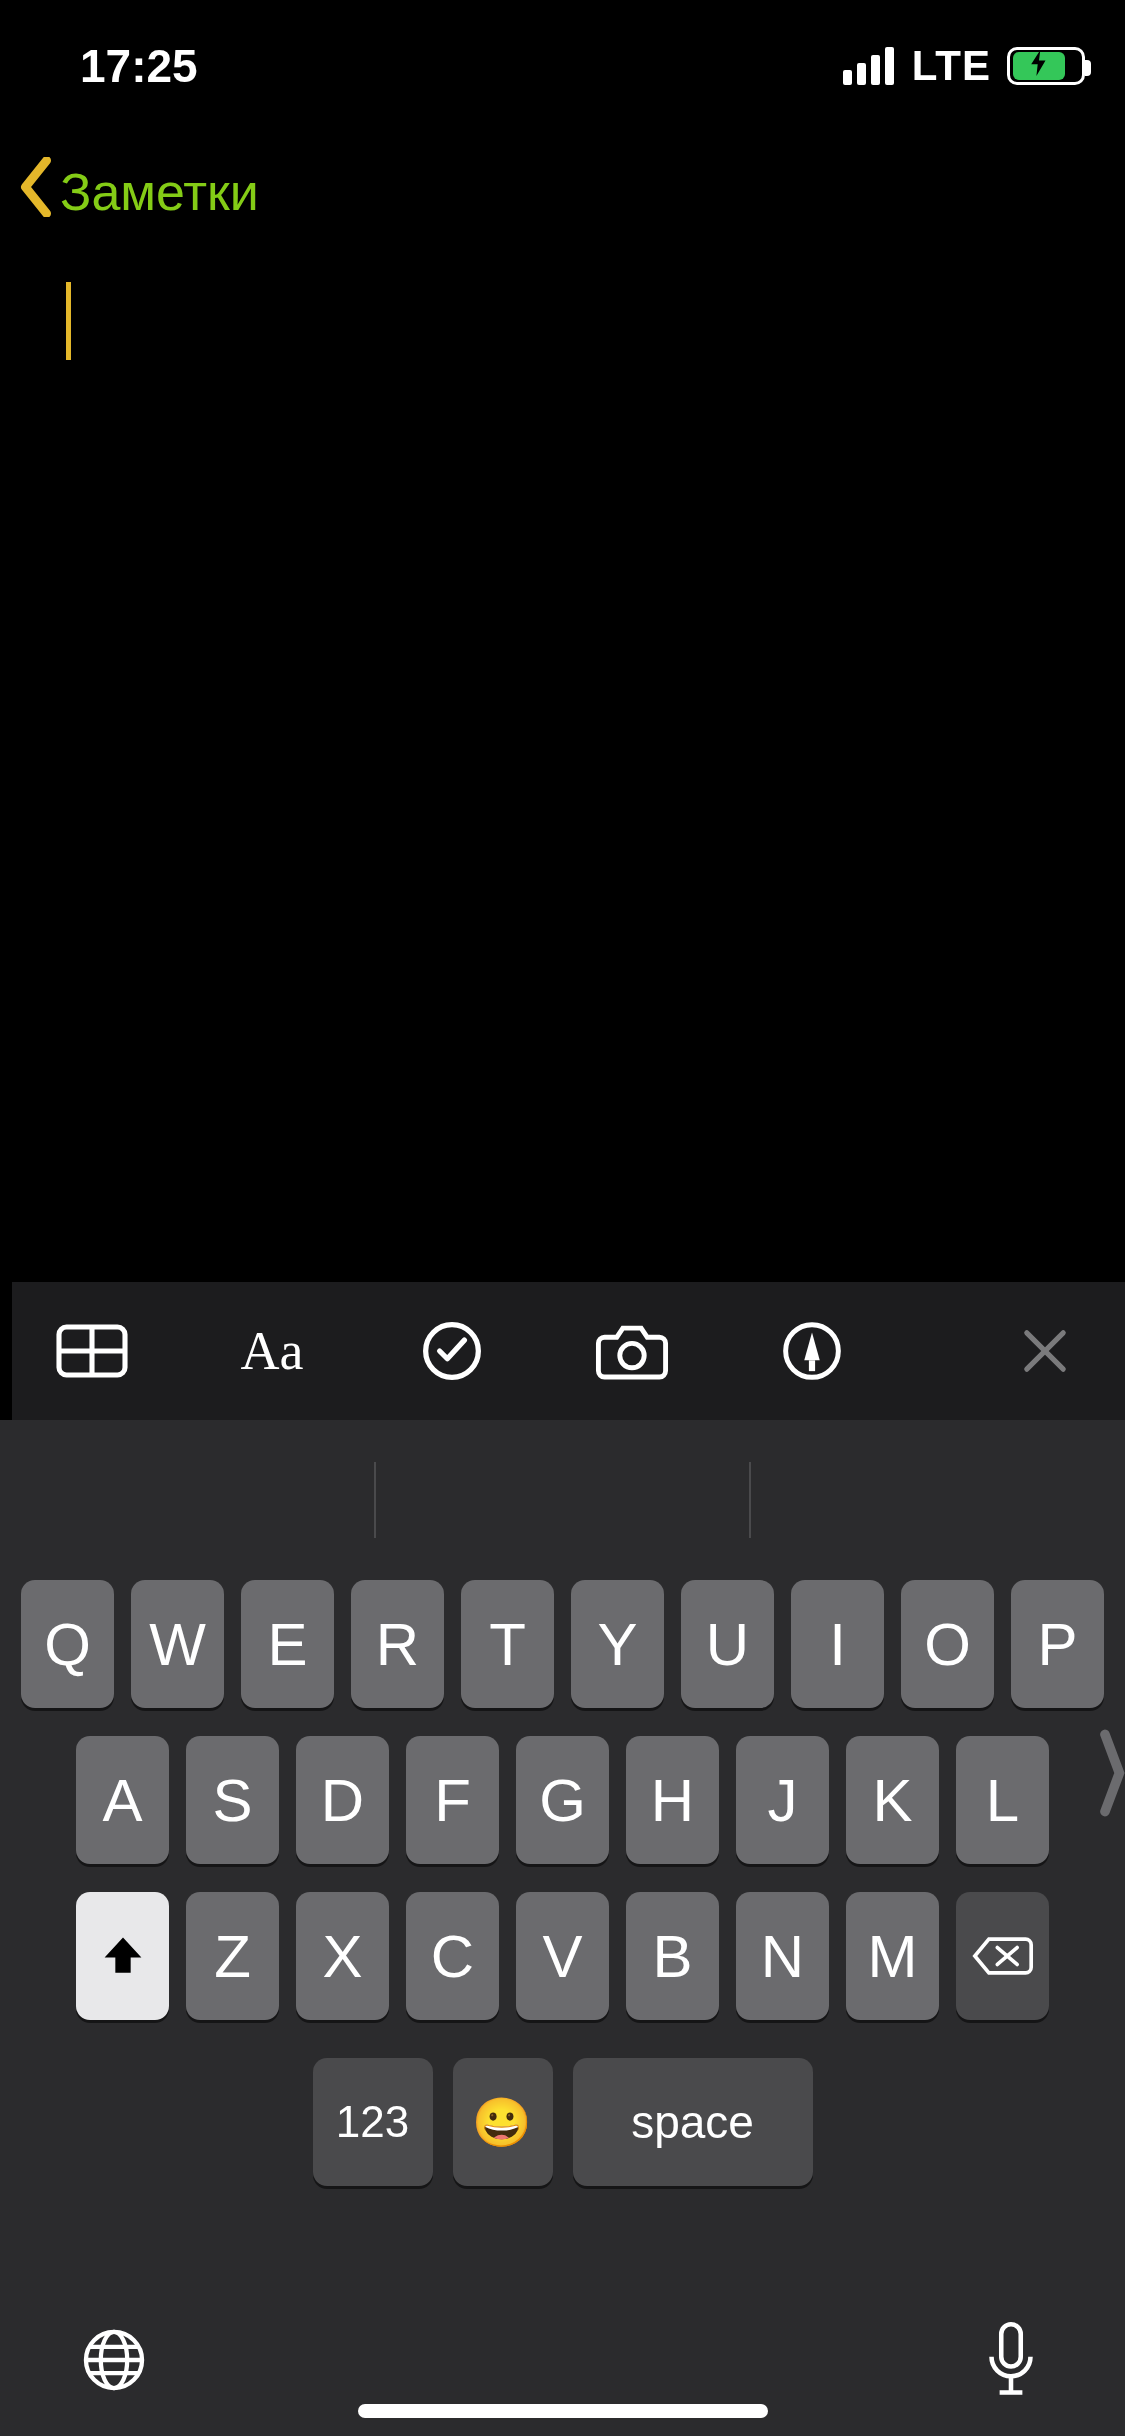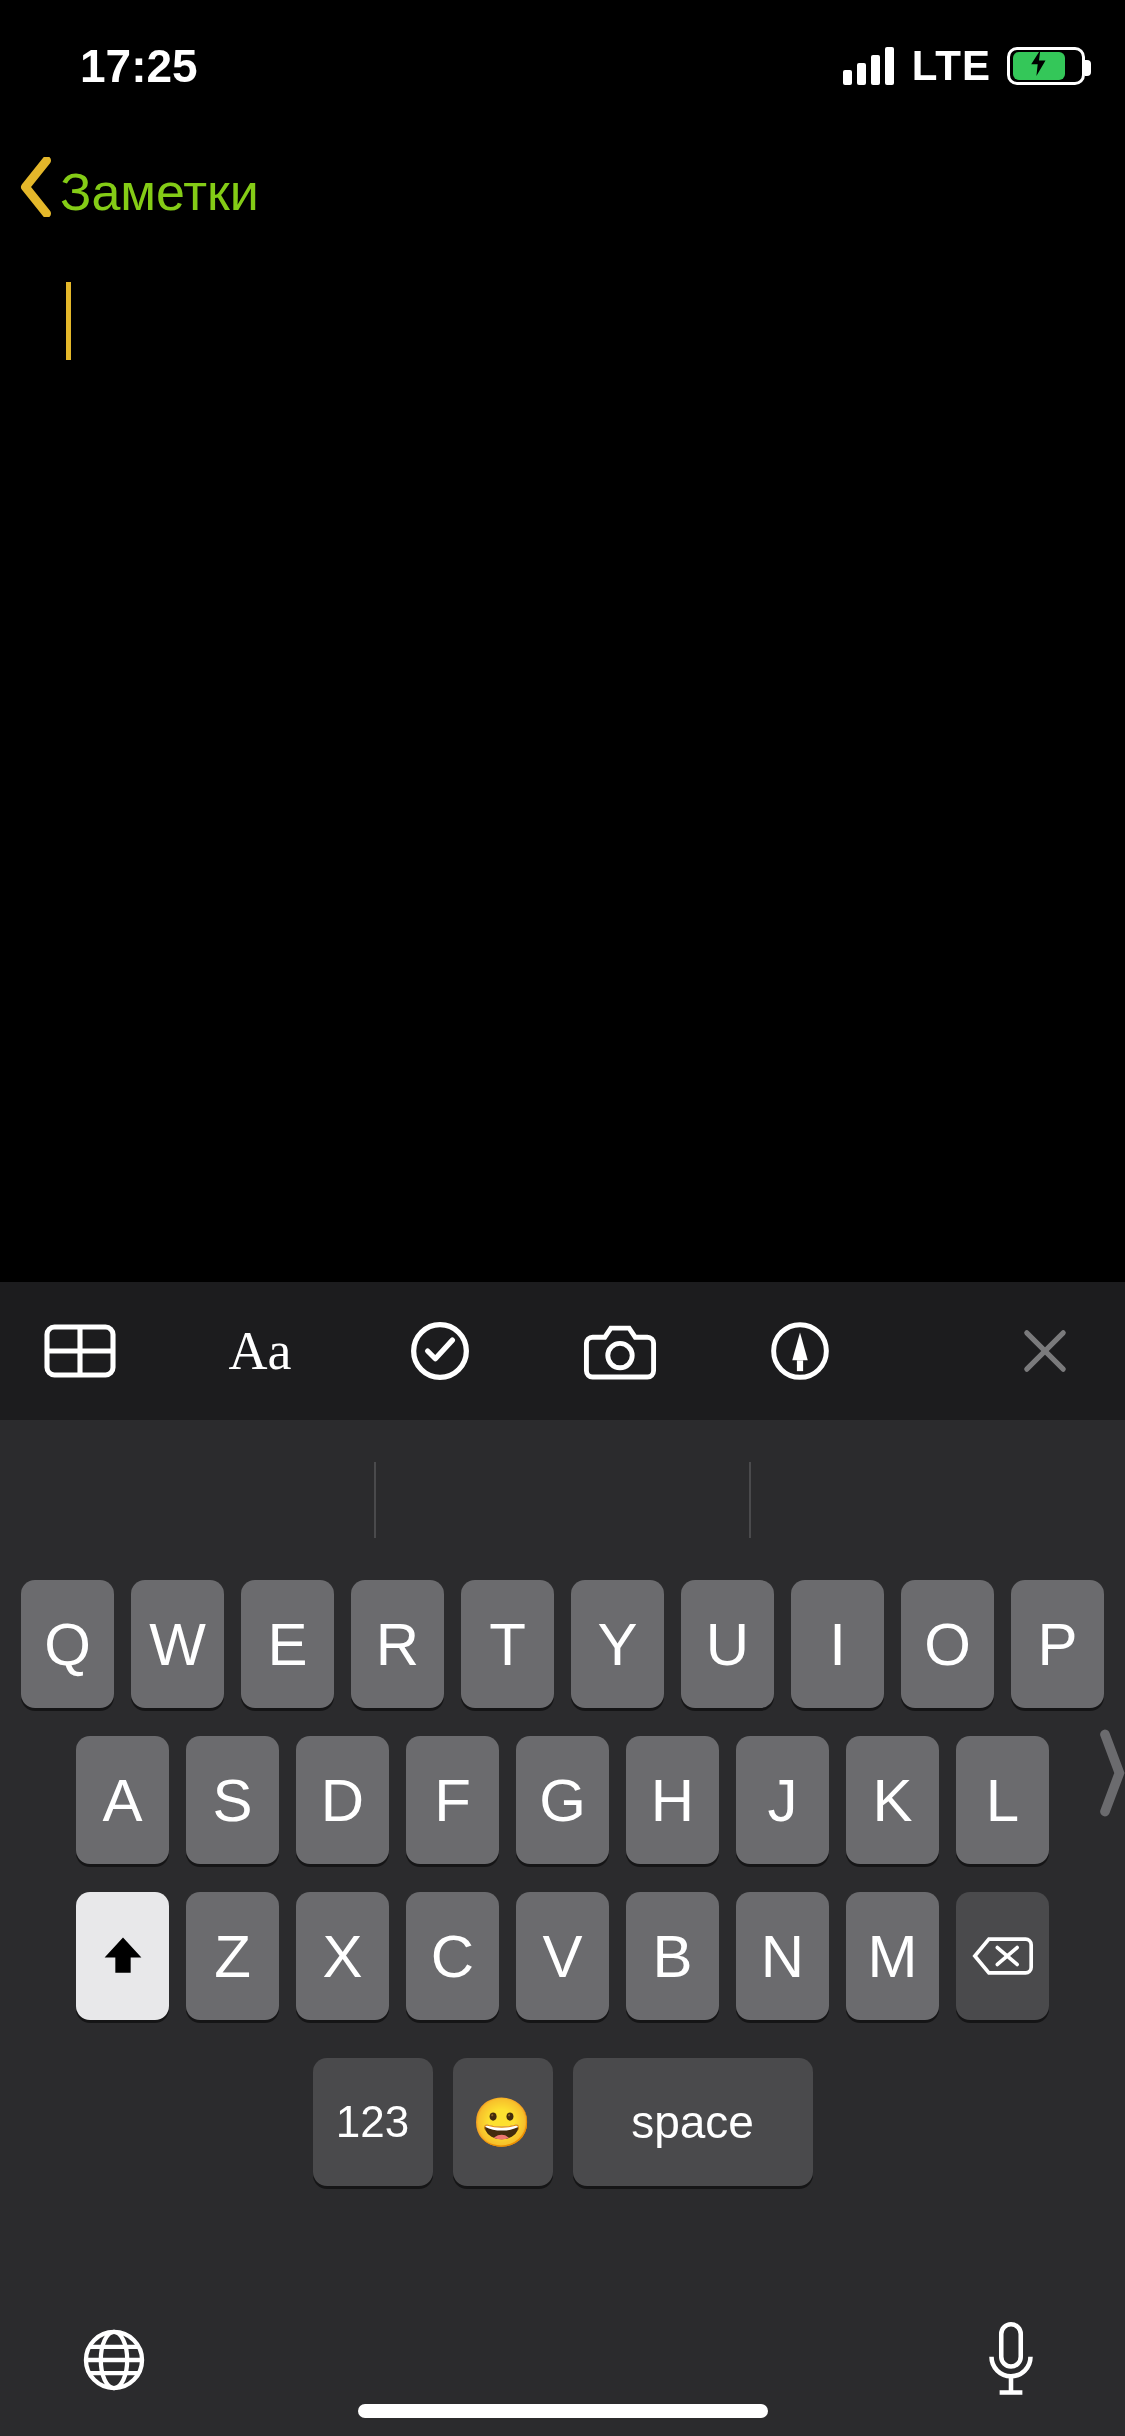--- a/index.html
+++ b/index.html
@@ -76,21 +76,21 @@
   
   .editor { padding: 30px 66px; min-height: 1200px; }
   .cursor {
     width:5px; height:78px; background:#e4b72a;
     animation: blink 1.1s infinite;
   }
   @keyframes blink{0%,49%{opacity:1}50%,100%{opacity:0}}
 
   
   .format-bar {
-    position:absolute; left:0; right:0; top:1282px; height:138px;
+    position:absolute; left:12px; right:0; top:1282px; height:138px;
     background:#1c1c1e;
     display:flex; align-items:center;
     padding:0 40px;
     gap: 100px;
   }
   .format-bar .ico {
     width:80px; height:80px;
     display:flex; align-items:center; justify-content:center;
     color:#fff;
   }

